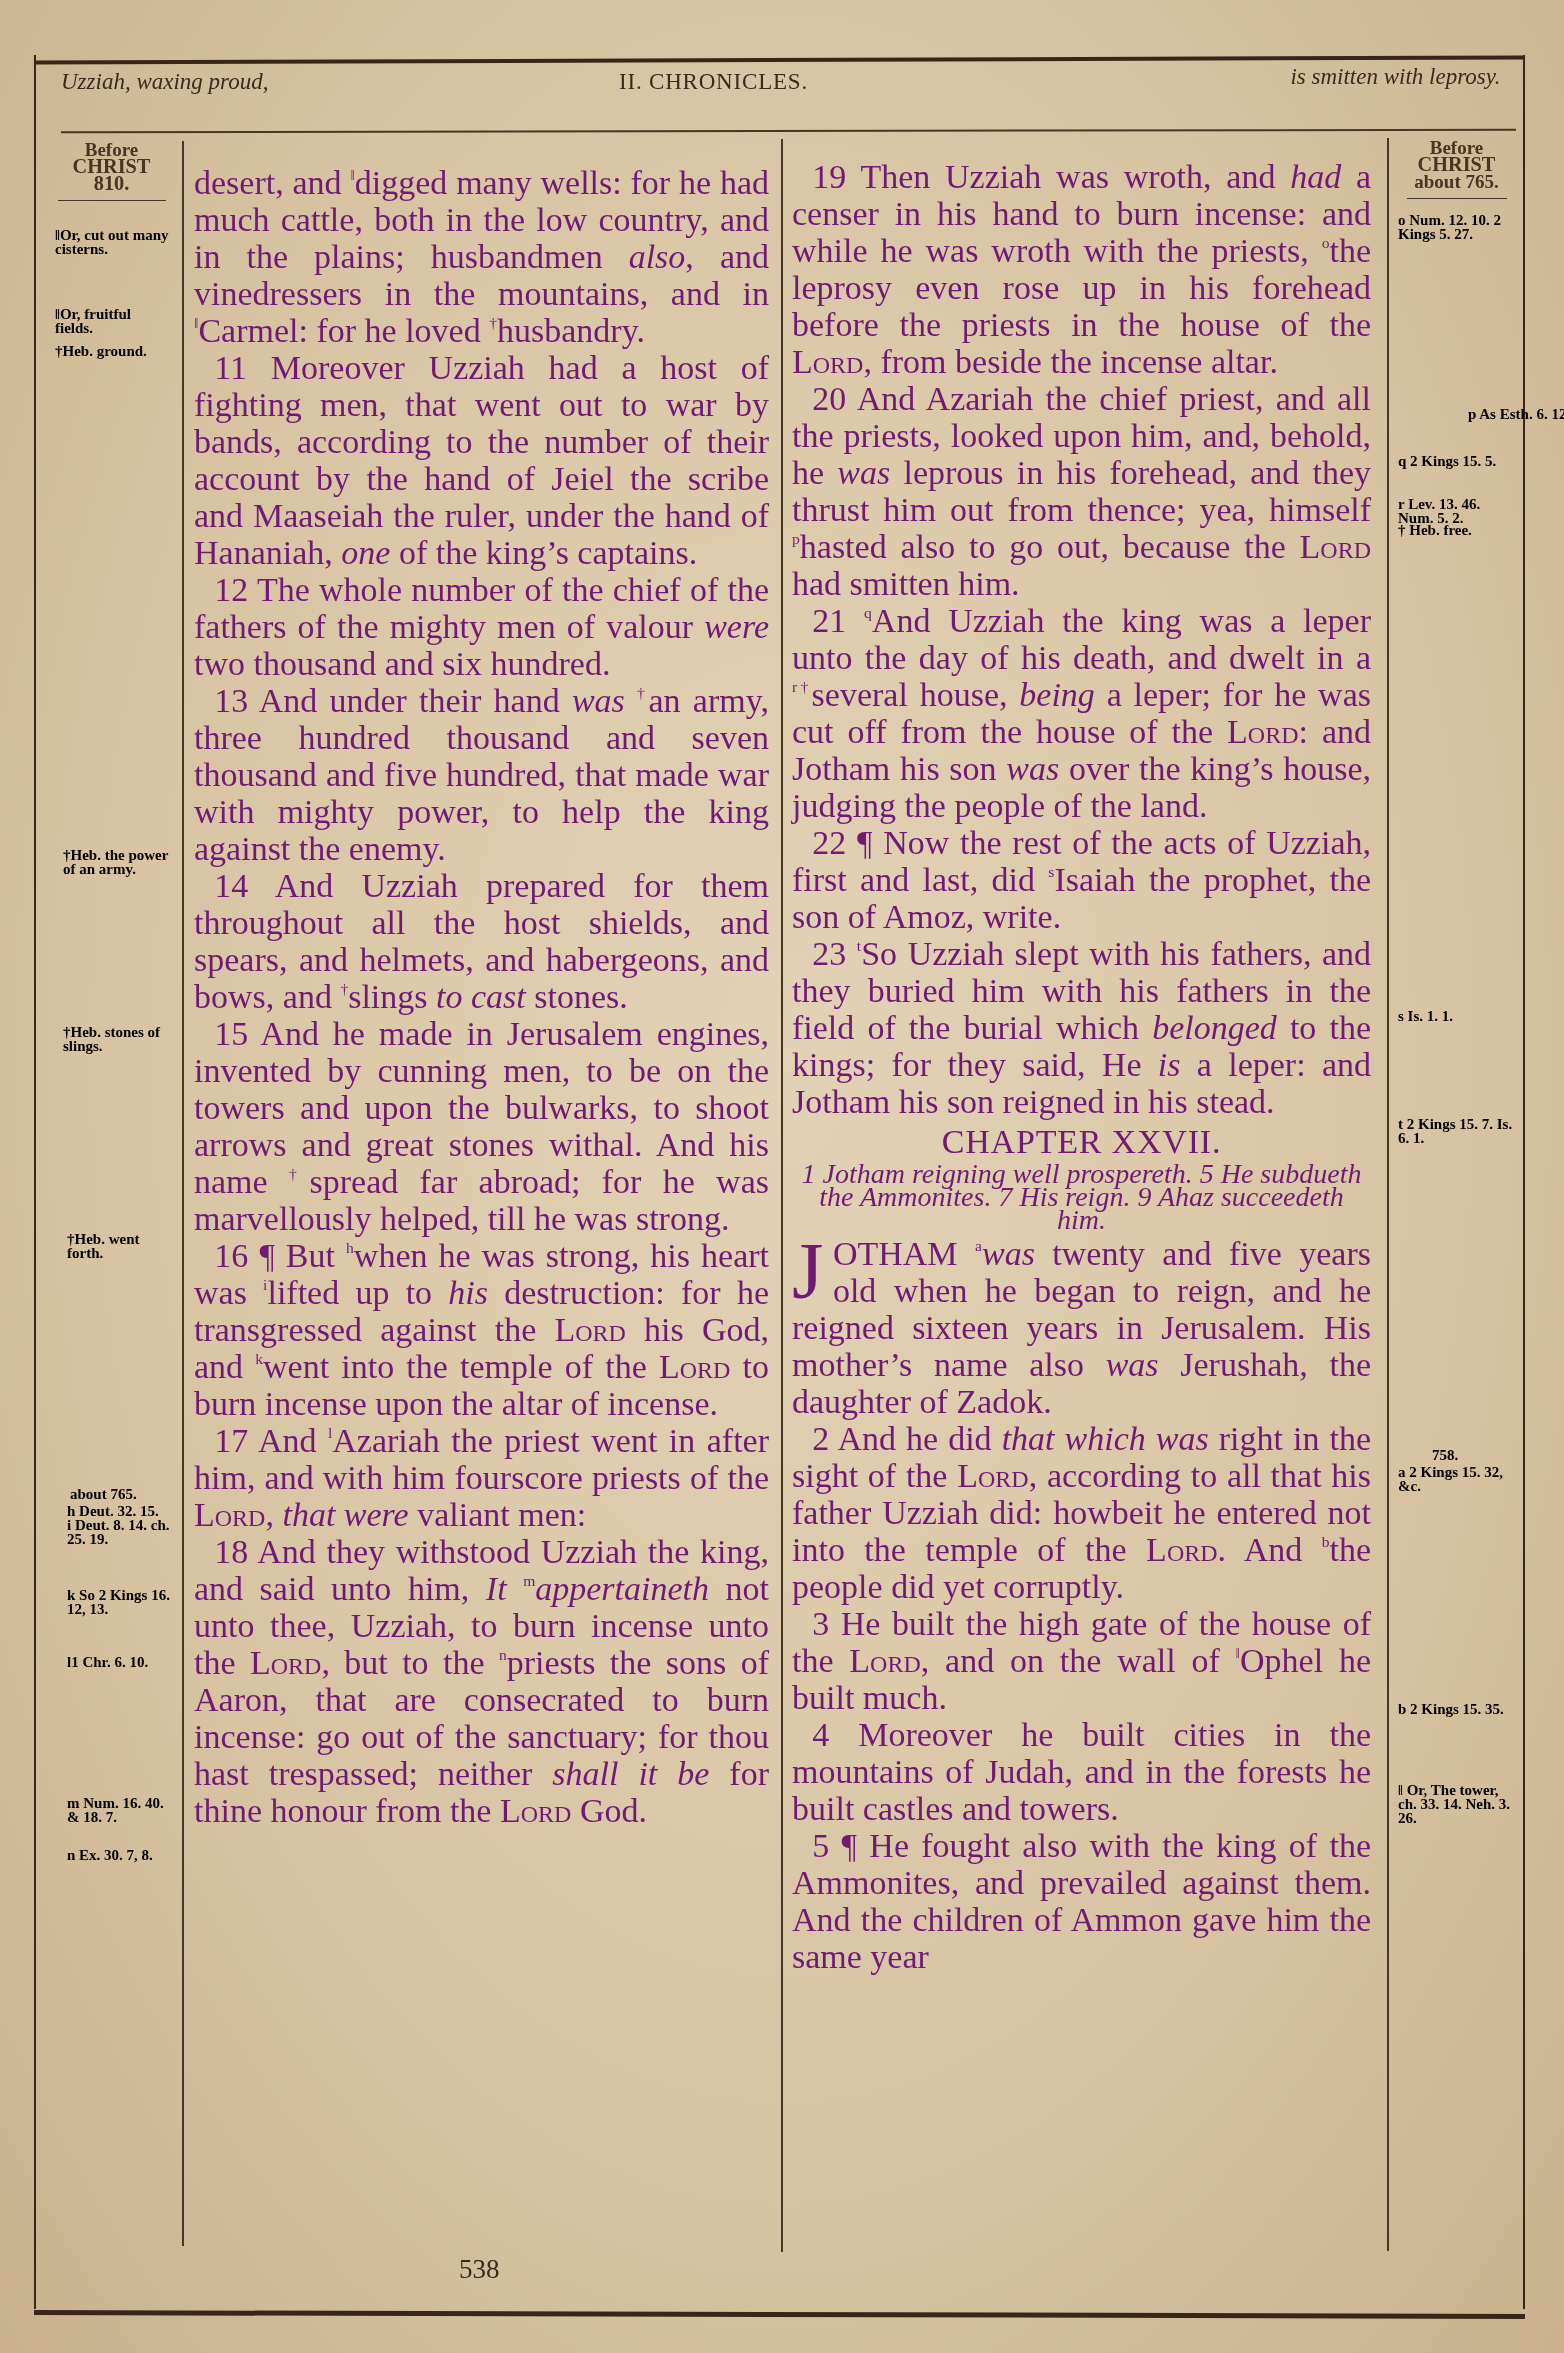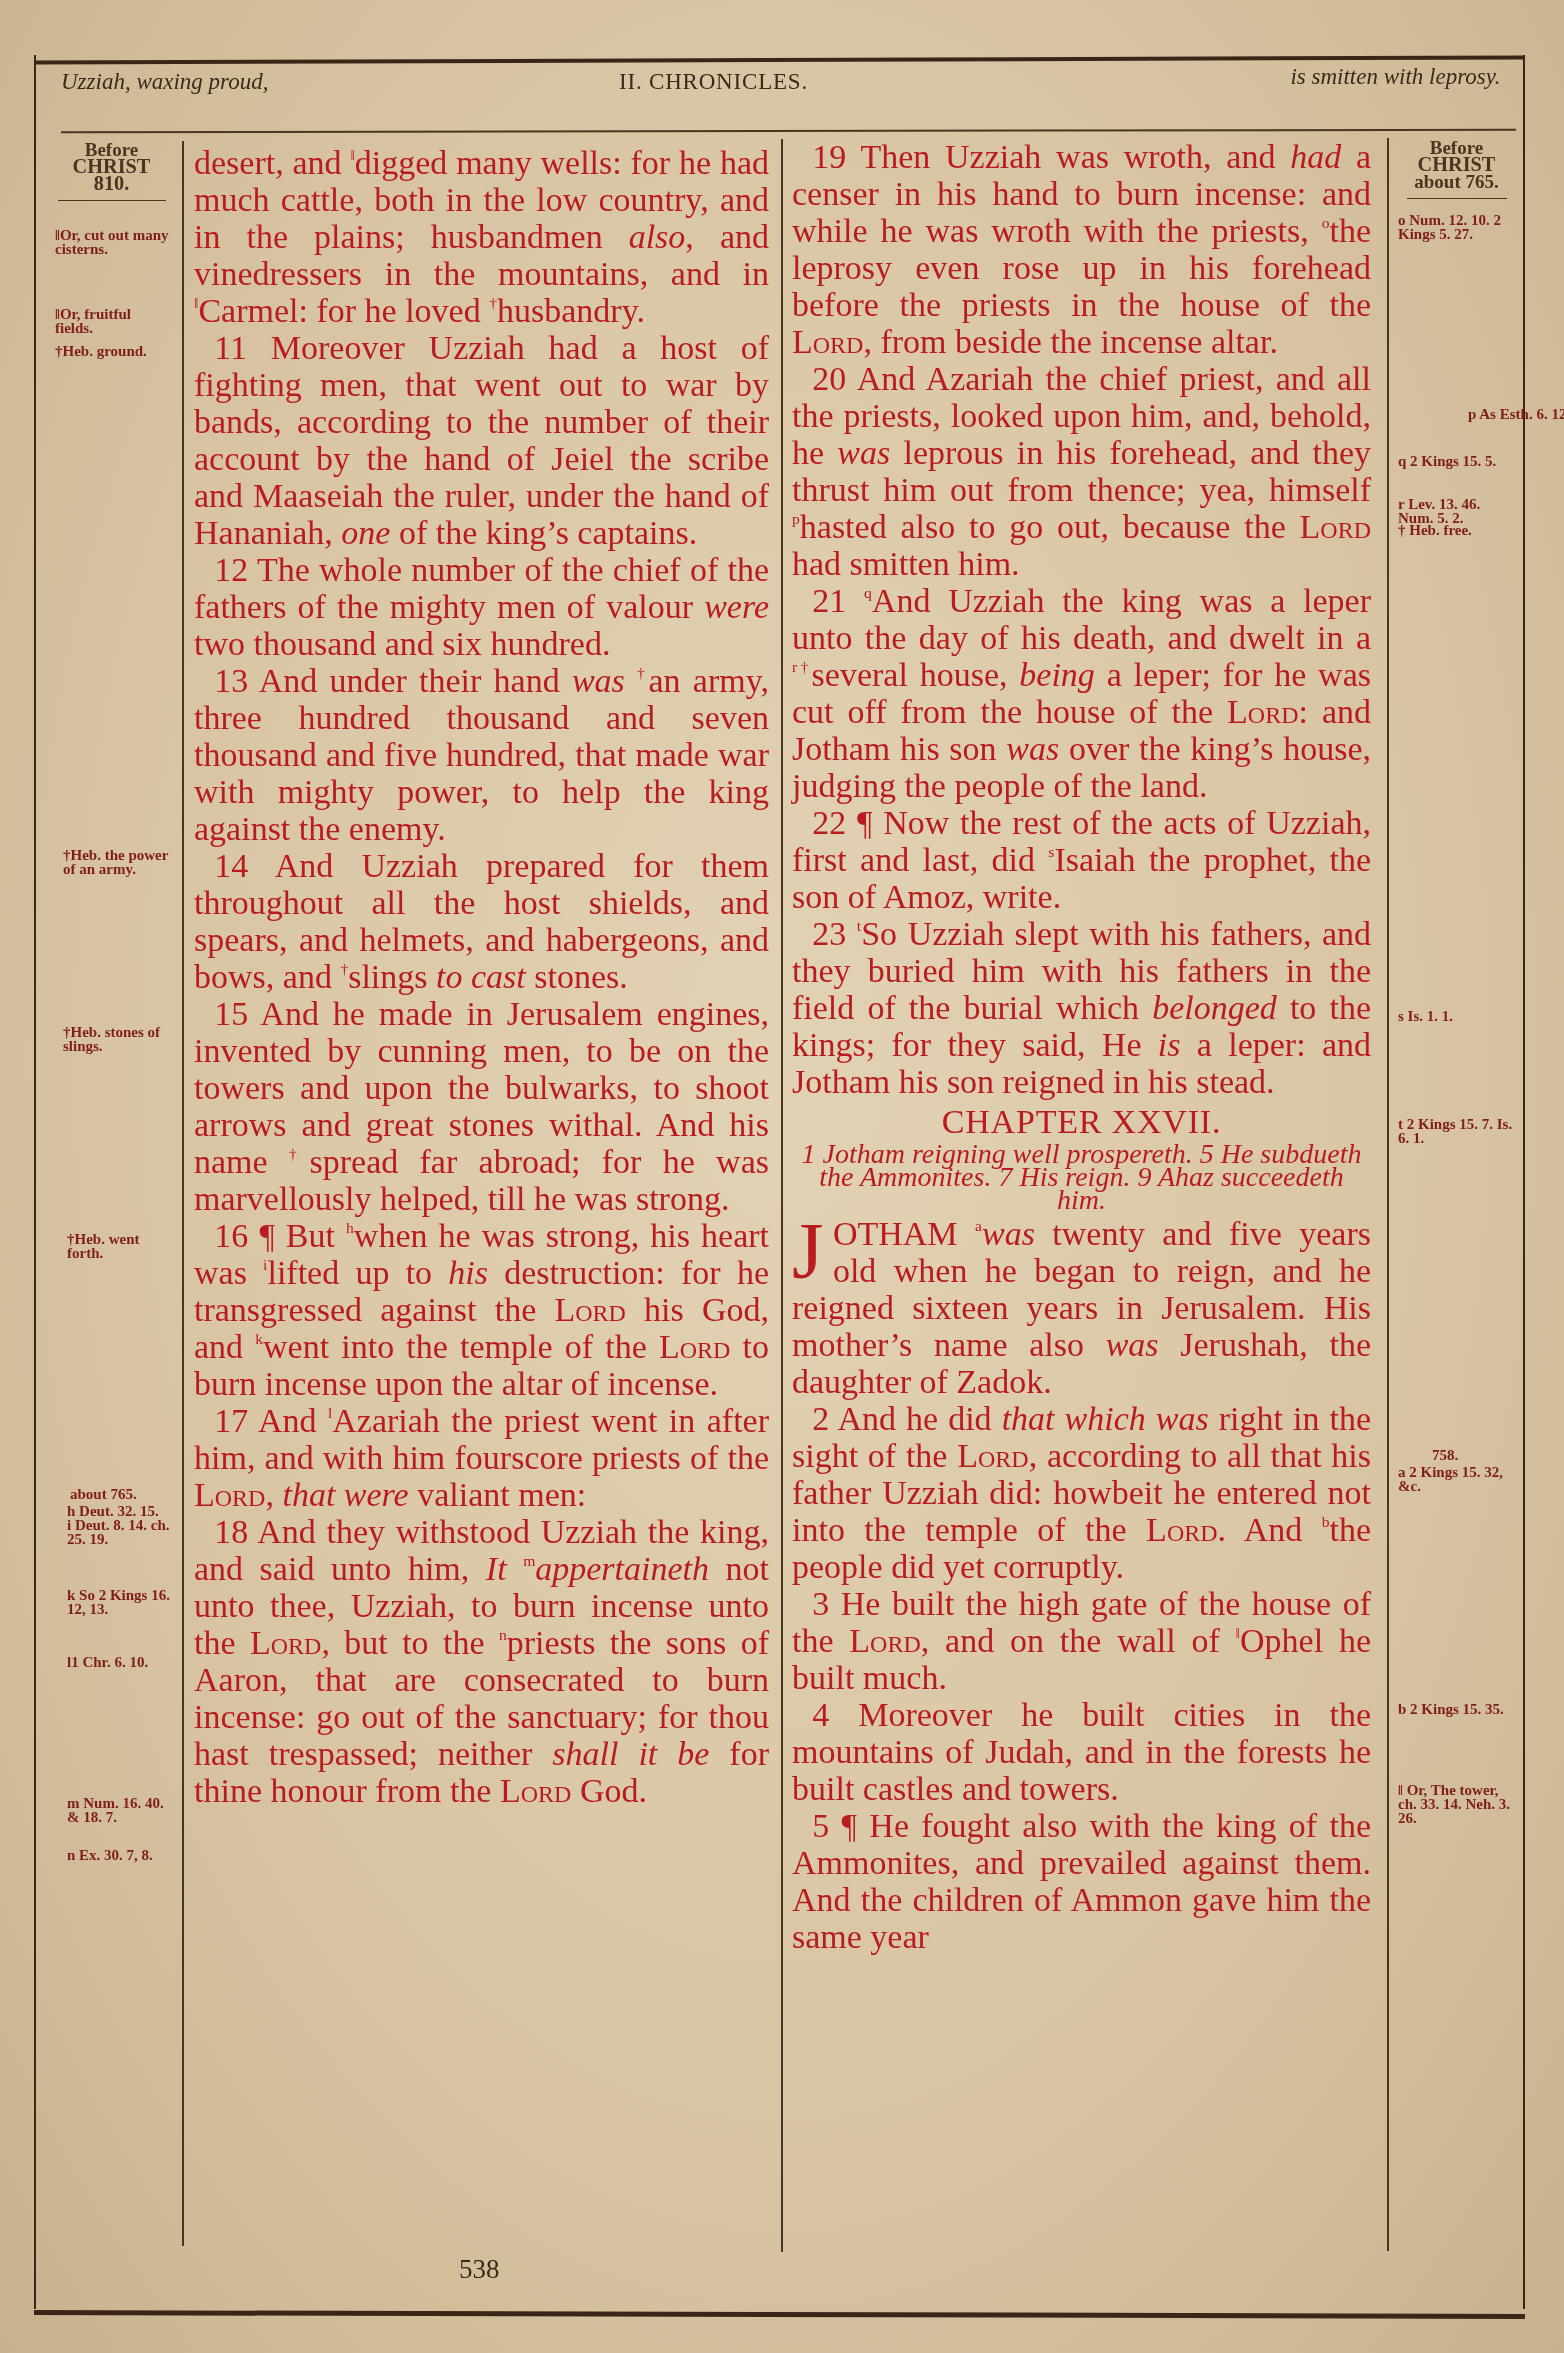--- a/index.html
+++ b/index.html
@@ -33,27 +33,27 @@
   .rh-right { position: absolute; right: 15.6px; top: -4.7px; font-style: italic; }
 
   .col-rule { position: absolute; width: 1.6px; background: #4a3422; }
 
   .margin-left { position: absolute; left: 45px; top: 141px; width: 133px; }
   .margin-right { position: absolute; left: 1394px; top: 139px; width: 125px; }
   .bc-head { text-align: center; font-size: 19px; line-height: 17px; font-weight: bold; color: #4a3422; }
   .bc-head .bc-big { font-size: 20.3px; }
   .bc-rule { height: 1.6px; background: #4a3422; margin: 7.8px 12.5px 0 12.5px; }
   .note {
-    position: absolute; font-size: 15px; line-height: 14px; color: #7f1d1d;
+    position: absolute; font-size: 15px; line-height: 14px; color: #000000;
     font-weight: bold; white-space: pre-line;
   }
 
   .text-col {
     position: absolute; font-size: 34px; line-height: 37px;
-    text-align: justify; color: #b91c1c;
+    text-align: justify; color: #701a75; margin-top: 20px;
   }
   .col-a { left: 194px; top: 144px; width: 575px; }
   .col-b { left: 792px; top: 138px; width: 579px; }
   .verse { text-indent: 20.3px; margin: 0; }
   .cont { text-indent: 0; margin: 0; }
   .sc { font-variant: small-caps; }
   sup { font-size: 15.6px; vertical-align: 14px; line-height: 0; }
 
   .chapter-title { text-align: center; font-size: 34px; letter-spacing: 0.8px; margin: 3.1px 0 1.6px 0; }
   .chapter-summary { font-size: 28px; line-height: 23px; font-style: italic; text-align: center; margin-bottom: 4.7px; }

